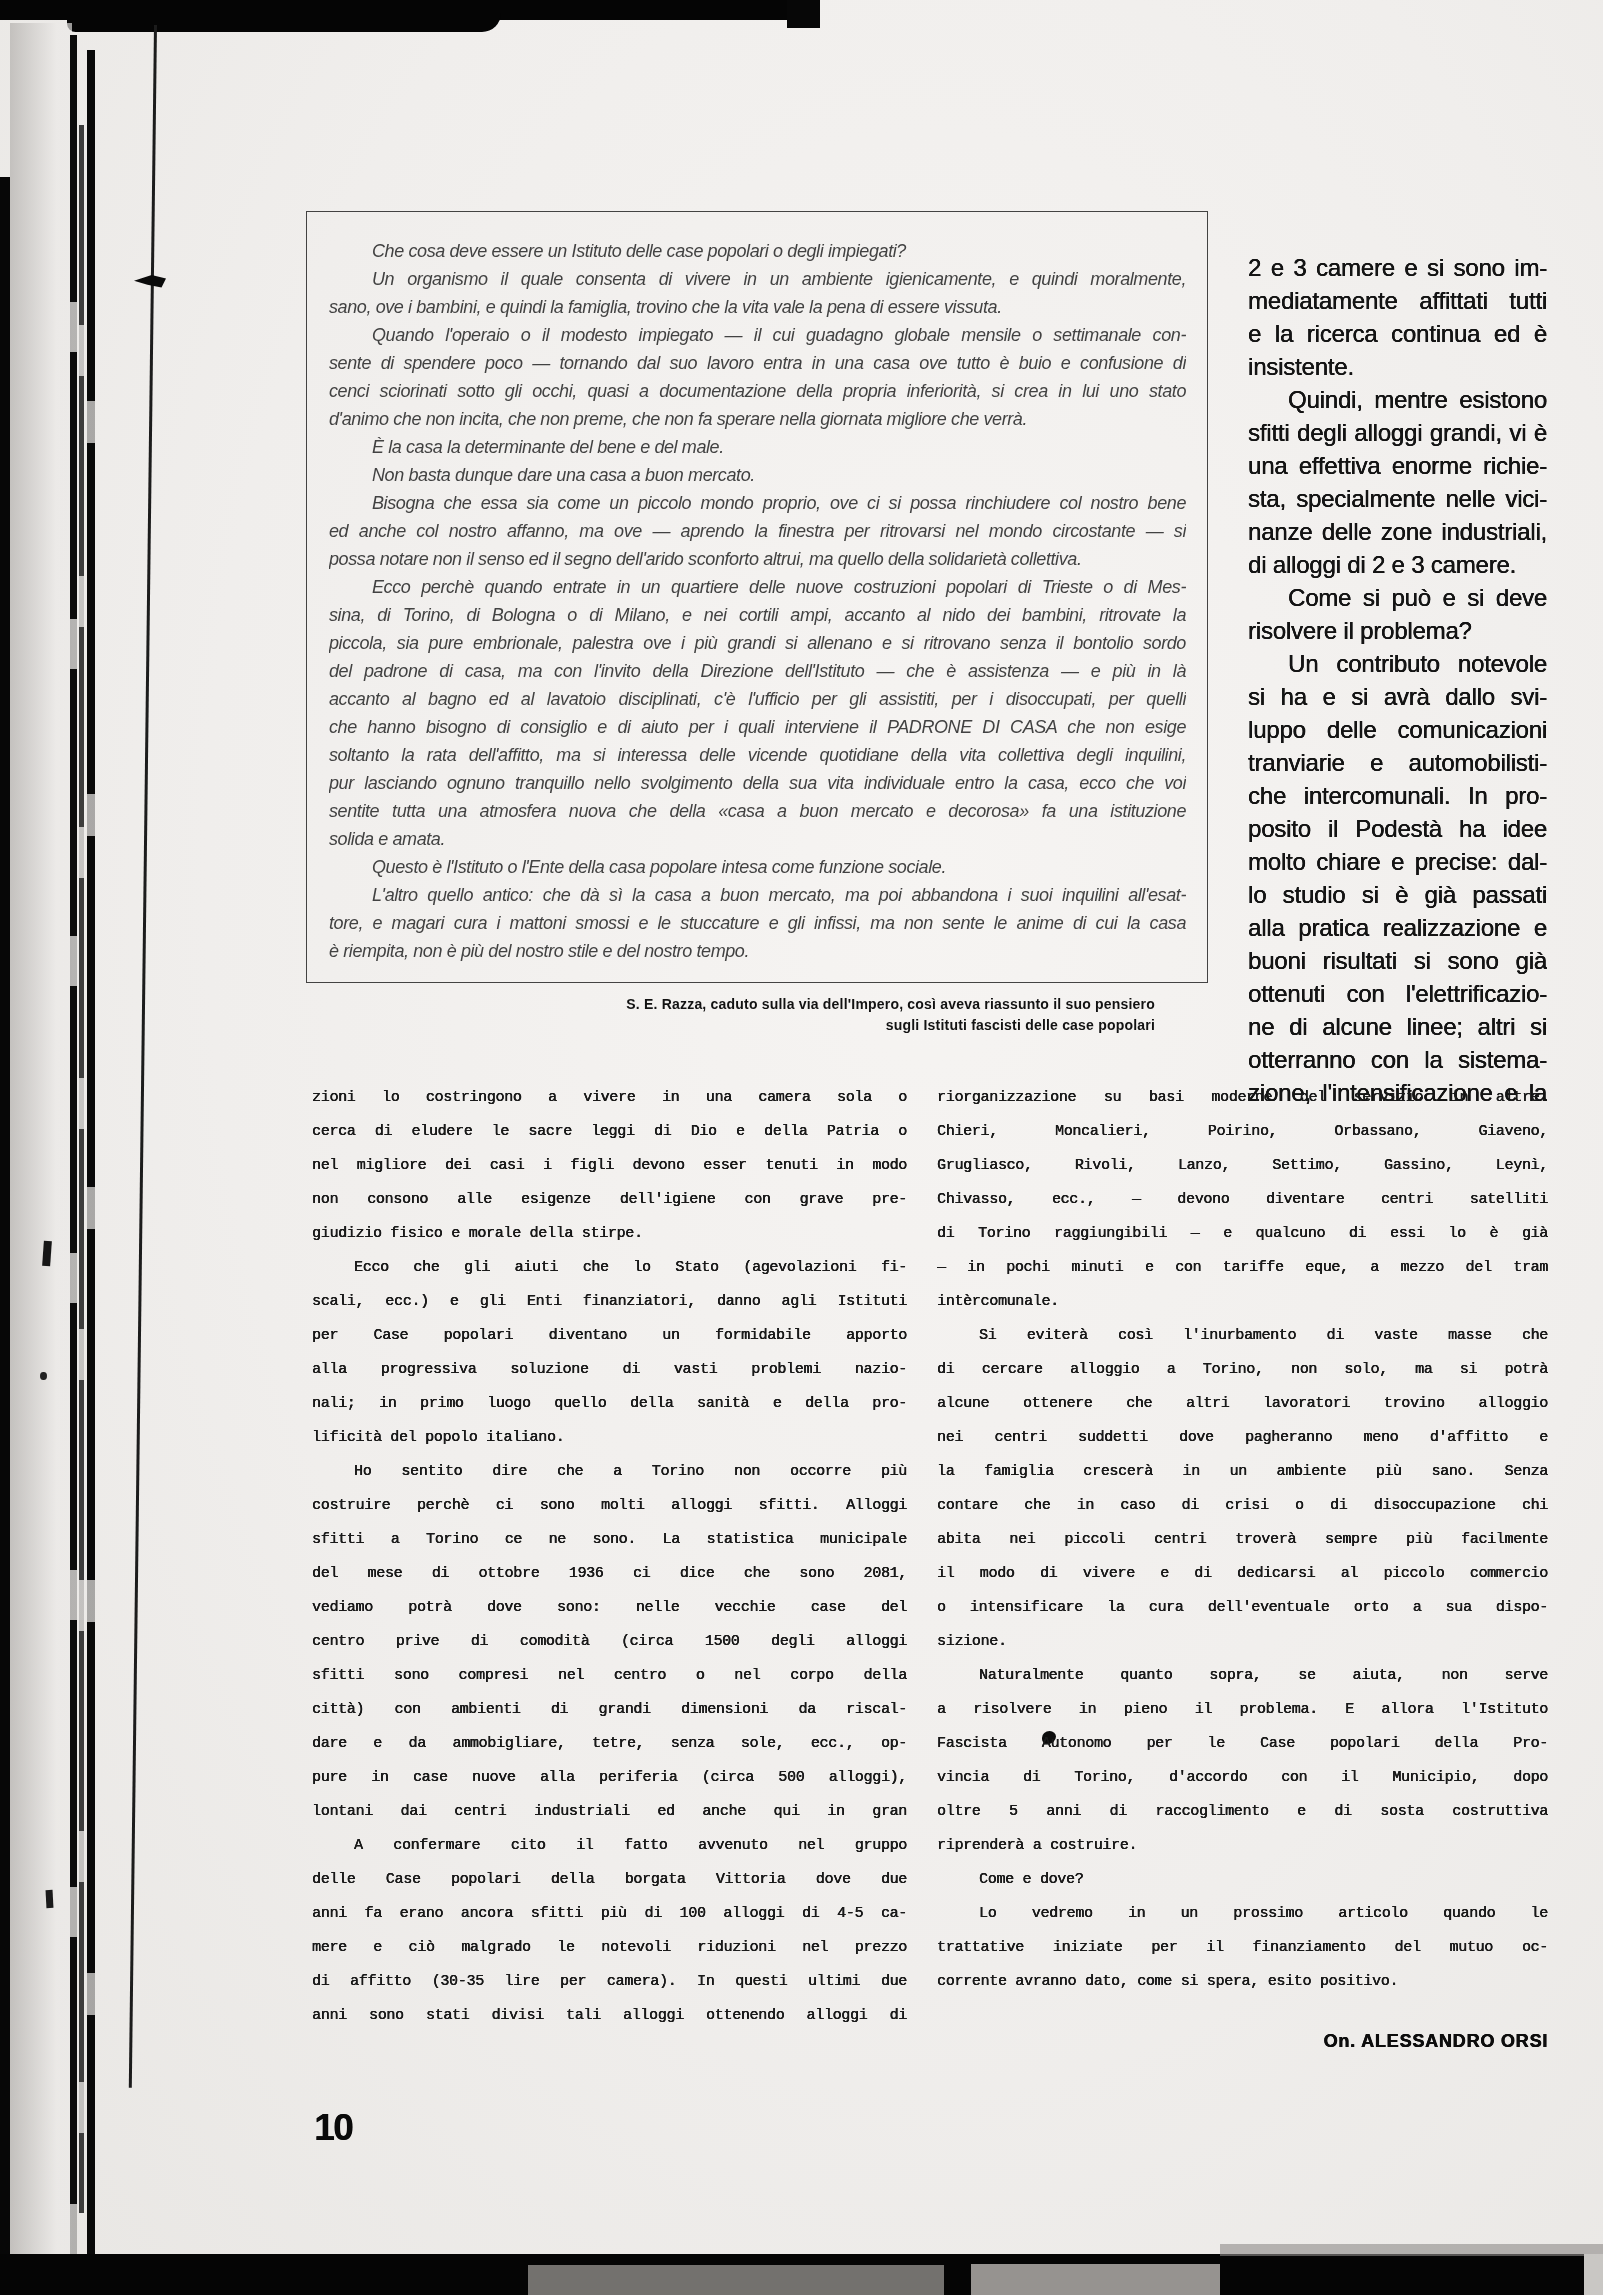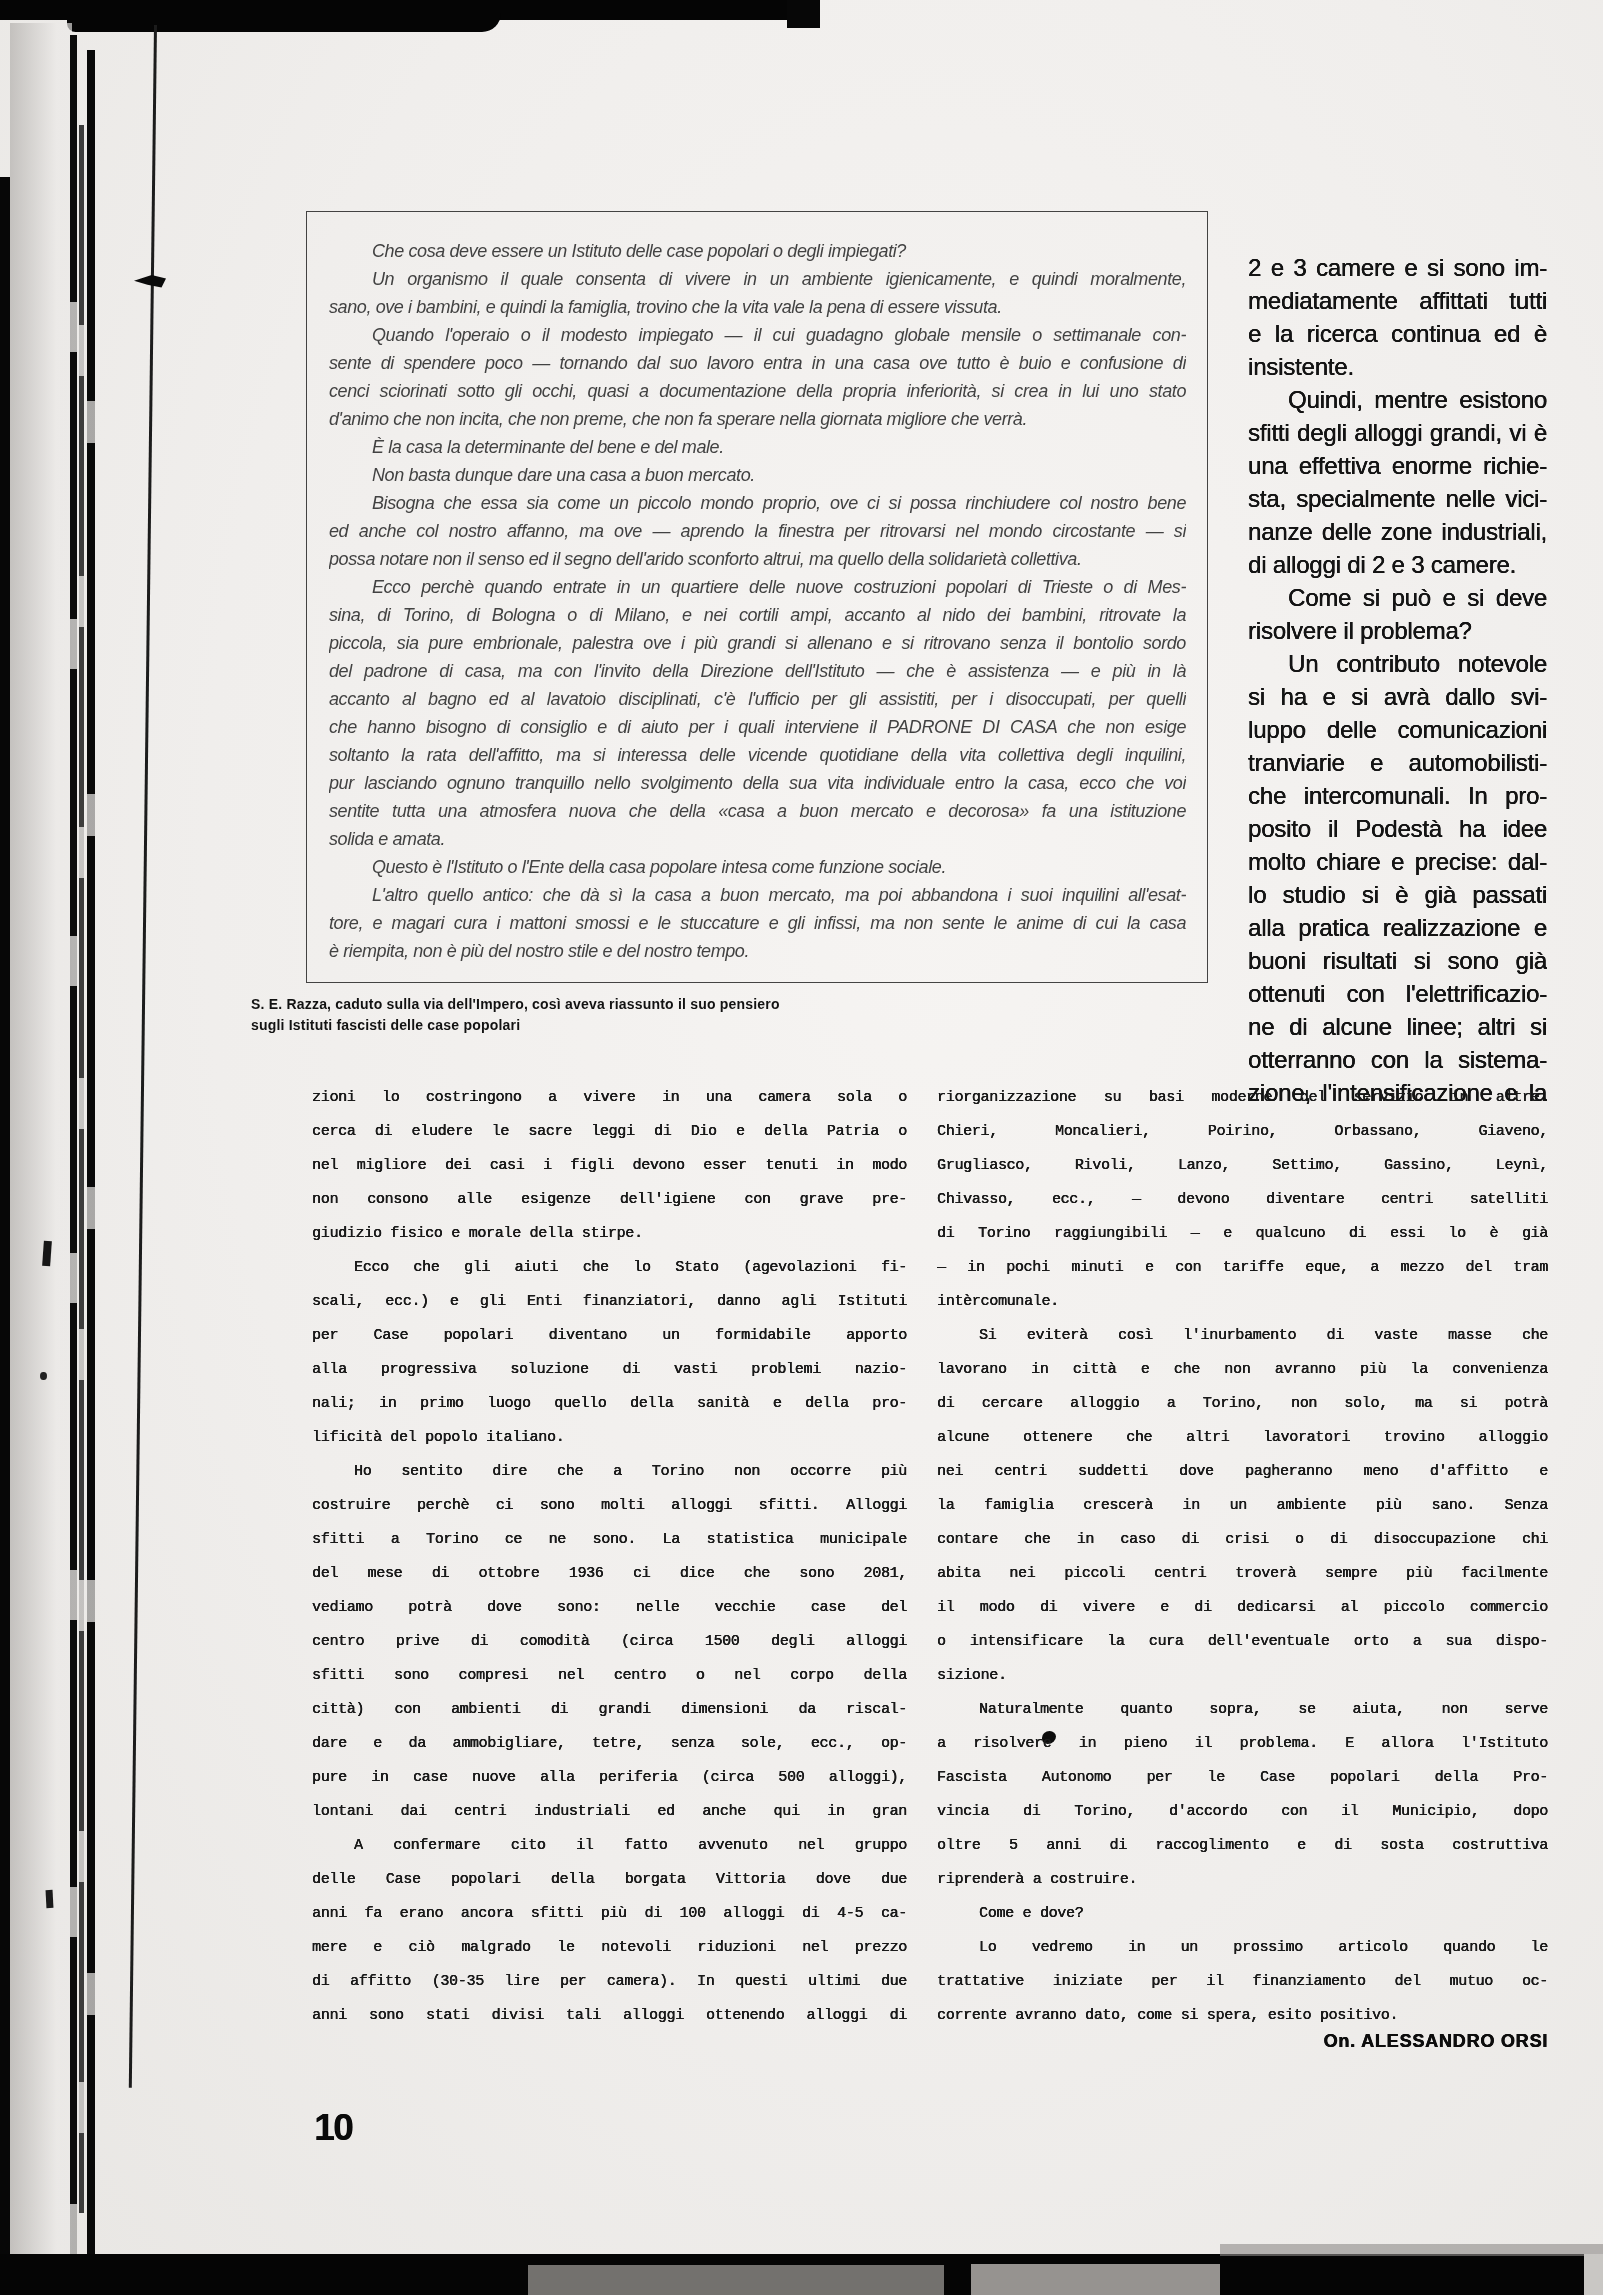--- a/index.html
+++ b/index.html
@@ -12,21 +12,21 @@
 
   
   .ln{text-align:justify;text-align-last:justify;overflow:hidden;white-space:normal;}
   .pend{text-align-last:left;}
   .pind{text-indent:43px;}
 
   .quote-lines{font-style:italic;color:#424242;font-size:18px;letter-spacing:-0.4px;}
   .quote-lines .ln{height:28px;line-height:28px;}
 
   .caption-lines{color:#121212;font-weight:bold;font-size:14px;letter-spacing:0.2px;}
-  .caption-lines .capln{height:21px;line-height:21px;text-align:left;overflow:hidden;}
+  .caption-lines .capln{height:21px;line-height:21px;text-align:right;overflow:hidden;}
 
   .narrow-lines{color:#141414;font-size:24px;letter-spacing:-0.2px;
     text-shadow:0.3px 0 currentColor,0 0.2px currentColor;margin-top:44px;}
   .narrow-lines .ln{height:33px;line-height:33px;}
   .narrow-lines .pind{text-indent:40px;}
 
   .body-lines{color:#1a1a1a;font-size:15px;letter-spacing:-0.3px;
     text-shadow:0.3px 0 currentColor,0 0.2px currentColor;font-family:Liberation Mono, monospace;}
   .body-lines .ln{height:34px;line-height:34px;}
   .body-lines .pind{text-indent:42px;}
@@ -164,21 +164,20 @@
 
   <div class="abs body-lines" style="left:937px;top:1081px;width:611px;height:949px;">
       <div class="ln">riorganizzazione su basi moderne del servizio in altre.</div>
       <div class="ln">Chieri, Moncalieri, Poirino, Orbassano, Giaveno,</div>
       <div class="ln">Grugliasco, Rivoli, Lanzo, Settimo, Gassino, Leynì,</div>
       <div class="ln">Chivasso, ecc., — devono diventare centri satelliti</div>
       <div class="ln">di Torino raggiungibili — e qualcuno di essi lo è già</div>
       <div class="ln">— in pochi minuti e con tariffe eque, a mezzo del tram</div>
       <div class="ln pend">intèrcomunale.</div>
       <div class="ln pind">Si eviterà così l'inurbamento di vaste masse che</div>
-      <div class="ln">lavorano in città e che non avranno più la convenienza</div>
       <div class="ln">di cercare alloggio a Torino, non solo, ma si potrà</div>
       <div class="ln">alcune ottenere che altri lavoratori trovino alloggio</div>
       <div class="ln">nei centri suddetti dove pagheranno meno d'affitto e</div>
       <div class="ln">la famiglia crescerà in un ambiente più sano. Senza</div>
       <div class="ln">contare che in caso di crisi o di disoccupazione chi</div>
       <div class="ln">abita nei piccoli centri troverà sempre più facilmente</div>
       <div class="ln">il modo di vivere e di dedicarsi al piccolo commercio</div>
       <div class="ln">o intensificare la cura dell'eventuale orto a sua dispo-</div>
       <div class="ln pend">sizione.</div>
       <div class="ln pind">Naturalmente quanto sopra, se aiuta, non serve</div>

